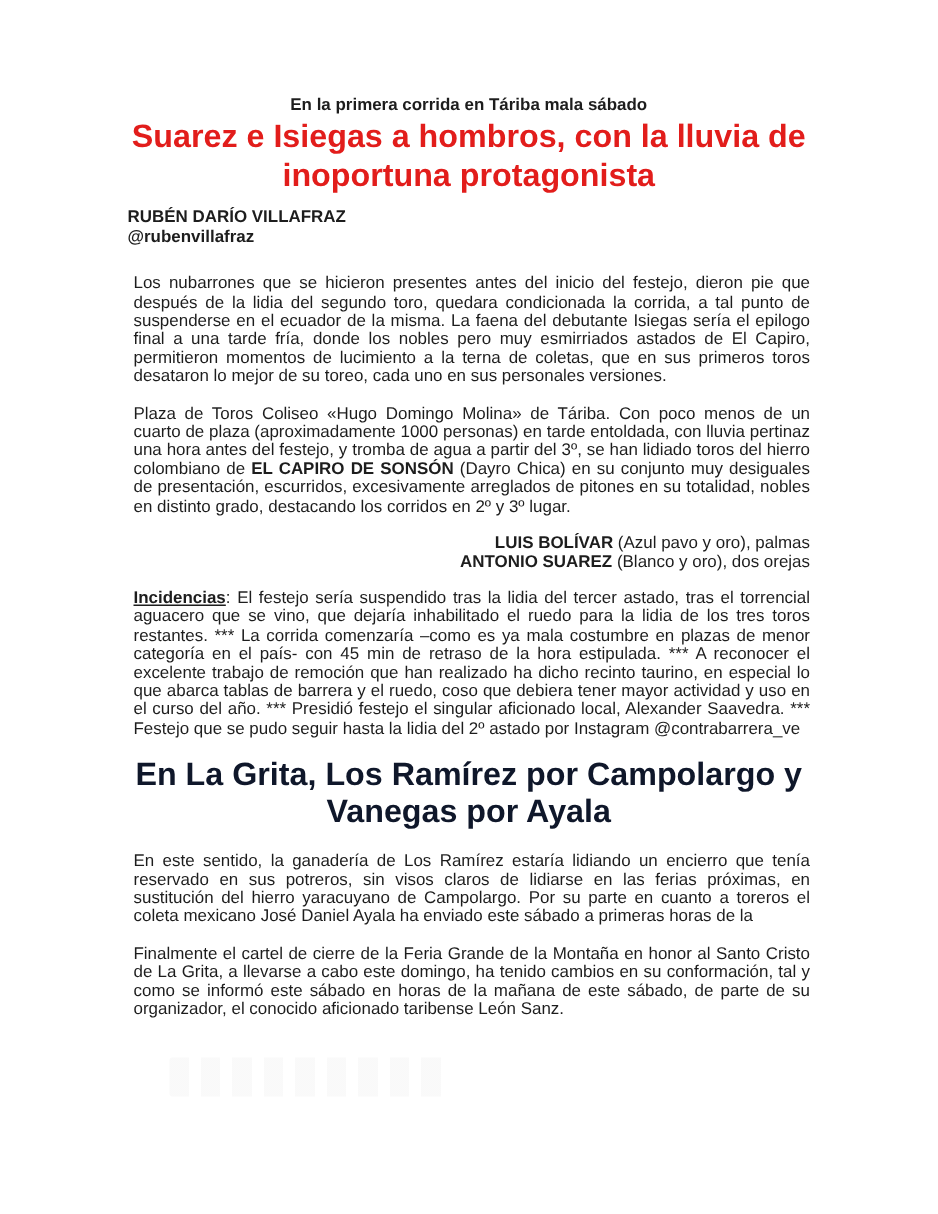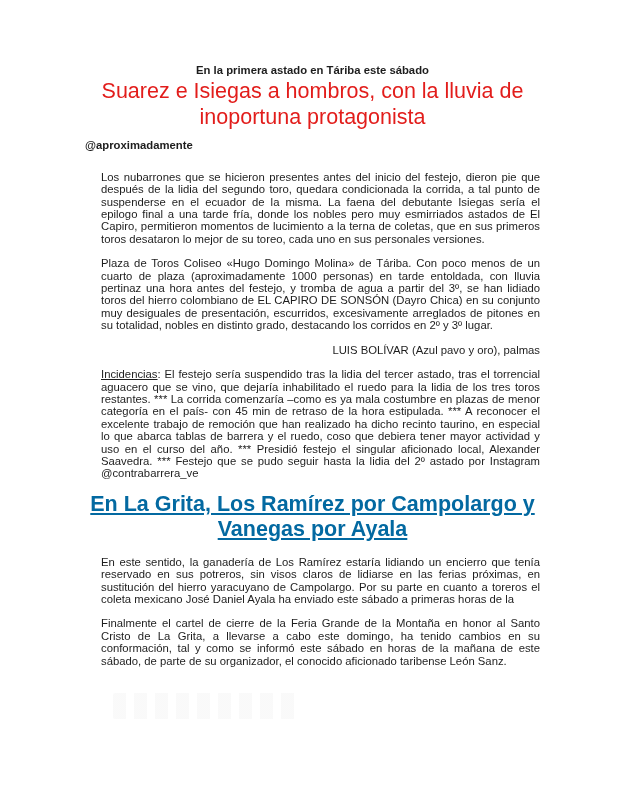--- a/index.html
+++ b/index.html
@@ -9,65 +9,66 @@
     padding:64px 85px 0 85px;
     font-family:"Liberation Sans", sans-serif;
     color:#1d1d1d;
     overflow:hidden;
   }
   .kicker{
     font-size:11.3px;line-height:12.4px;font-weight:bold;
     text-align:center;margin:0 0 2px 0;
   }
   .headline{
-    color:#e21d1b;font-size:21.5px;line-height:26px;font-weight:normal;
+    color:#e21d1b;font-size:21.5px;line-height:26px;font-weight:bold;
     text-align:center;margin:0 0 9px 0;
   }
   .byline{margin:0 0 19px 0;}
   .byline p{margin:0;font-size:11.3px;line-height:12.4px;font-weight:bold;}
   p.body{
     font-size:11.3px;line-height:12.4px;
-    margin:0 0 12px 16px;
+    margin:0 0 12px 4px;
   }
   .just{text-align:justify;}
   .results p{margin:0;font-size:11.3px;line-height:12.4px;}
   .results{margin:0 0 12px 0;text-align:right;}
   .headline2{
-    color:#0369a1;font-size:21.5px;line-height:25px;font-weight:bold;
+    color:#0f172a;font-size:21.5px;line-height:25px;font-weight:bold;
     text-align:center;margin:12px 0 14px 0;
-    text-decoration:underline;
   }
-  .b{font-weight:normal;}
+  .b{font-weight:bold;}
   .u{text-decoration:underline;}
   .faded-artifact{
     height:26px;width:185px;margin:26px 0 0 28px;
     background:repeating-linear-gradient(90deg,#f5f5f5 0 13px,#ffffff 13px 21px);
     opacity:0.55;border-radius:2px;
   }
 </style>
 </head>
 <body>
 
 <div class="page">
 
-  <p class="kicker">En la primera astado en Táriba este sábado</p>
+  <p class="kicker">En la primera corrida en Táriba mala sábado</p>
 
   <h1 class="headline">Suarez e Isiegas a hombros, con la lluvia de inoportuna protagonista</h1>
 
   <div class="byline">
-    <p>@aproximadamente</p>
+    <p>RUBÉN DARÍO VILLAFRAZ</p>
+    <p>@rubenvillafraz</p>
   </div>
 
   <p class="body just"><span>Los nubarrones que se hicieron presentes antes del inicio del festejo, dieron pie que después de la lidia del segundo toro, quedara condicionada la corrida, a tal punto de suspenderse en el ecuador de la misma. La faena del debutante Isiegas sería el epilogo final a una tarde fría, donde los nobles pero muy esmirriados astados de El Capiro, permitieron momentos de lucimiento a la terna de coletas, que en sus primeros toros desataron lo mejor de su toreo, cada uno en sus personales versiones.</span></p>
 
 
   <p class="body just"><span>Plaza de Toros Coliseo «Hugo Domingo Molina» de Táriba. Con poco menos de un cuarto de plaza (aproximadamente 1000 personas) en tarde entoldada, con lluvia pertinaz una hora antes del festejo, y tromba de agua a partir del 3º, se han lidiado toros del hierro colombiano de </span><span class="b">EL CAPIRO DE SONSÓN</span><span> (Dayro Chica) en su conjunto muy desiguales de presentación, escurridos, excesivamente arreglados de pitones en su totalidad, nobles en distinto grado, destacando los corridos en 2º y 3º lugar.</span></p>
 
   <div class="results">
     <p><span class="b">LUIS BOLÍVAR</span><span> (Azul pavo y oro), palmas</span></p>
+    <p><span class="b">ANTONIO SUAREZ</span><span> (Blanco y oro), dos orejas</span></p>
   </div>
 
   <p class="body just"><span class="b u">Incidencias</span><span>: El festejo sería suspendido tras la lidia del tercer astado, tras el torrencial aguacero que se vino, que dejaría inhabilitado el ruedo para la lidia de los tres toros restantes. *** La corrida comenzaría –como es ya mala costumbre en plazas de menor categoría en el país- con 45 min de retraso de la hora estipulada. *** A reconocer el excelente trabajo de remoción que han realizado ha dicho recinto taurino, en especial lo que abarca tablas de barrera y el ruedo, coso que debiera tener mayor actividad y uso en el curso del año. *** Presidió festejo el singular aficionado local, Alexander Saavedra. *** Festejo que se pudo seguir hasta la lidia del 2º astado por Instagram @contrabarrera_ve</span></p>
 
   <h2 class="headline2">En La Grita, Los Ramírez por Campolargo y Vanegas por Ayala</h2>
 
   <p class="body just"><span>En este sentido, la ganadería de Los Ramírez estaría lidiando un encierro que tenía reservado en sus potreros, sin visos claros de lidiarse en las ferias próximas, en sustitución del hierro yaracuyano de Campolargo. Por su parte en cuanto a toreros el coleta mexicano José Daniel Ayala ha enviado este sábado a primeras horas de la</span></p>
 
   <p class="body just"><span>Finalmente el cartel de cierre de la Feria Grande de la Montaña en honor al Santo Cristo de La Grita, a llevarse a cabo este domingo, ha tenido cambios en su conformación, tal y como se informó este sábado en horas de la mañana de este sábado, de parte de su organizador, el conocido aficionado taribense León Sanz.</span></p>
 

